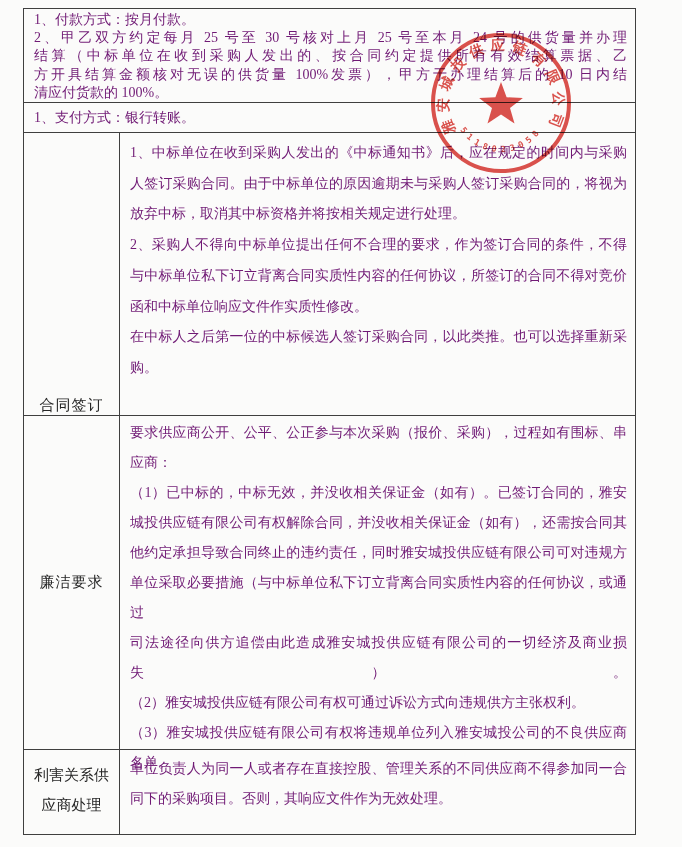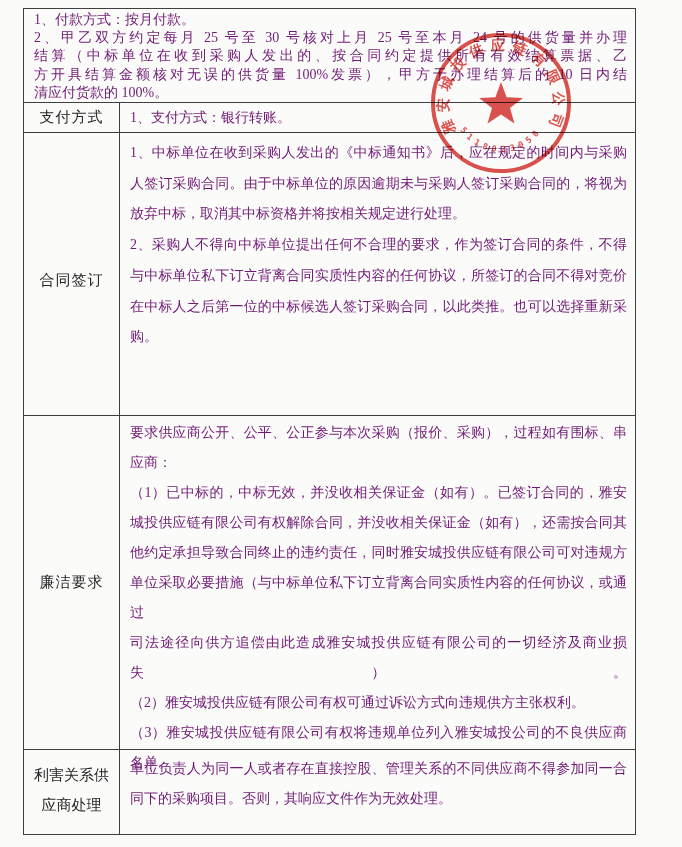--- a/index.html
+++ b/index.html
@@ -29,21 +29,21 @@
   .r4{height:334px;}
   .r5{height:84px;font-family:Liberation Mono, monospace;}
   .lab{
     width:96px;box-sizing:border-box;flex:none;
     border-right:1px solid #3f3f3f;
     display:flex;align-items:center;justify-content:center;
     text-align:center;
     font-size:15px;letter-spacing:1px;color:#262626;
   }
   .lab span{display:block;}
-  .r3 .lab{align-items:center;padding-top:13px;}
+  .r3 .lab{align-items:flex-end;padding-top:13px;}
   .r5 .lab span{letter-spacing:0;width:76px;line-height:30px;}
   .bod{
     flex:1;box-sizing:border-box;min-width:0;
     font-size:14px;color:#701a75;
   }
   .b1{padding:2px 8px 0 10px;line-height:18.2px;}
   .b2{padding:5px 8px 0 10px;line-height:19px;}
   .b3{padding:5px 8px 0 10px;line-height:30.7px;}
   .b4{padding:2px 8px 0 10px;line-height:30px;}
   .b5{padding:4px 8px 0 10px;line-height:30px;}
@@ -80,38 +80,36 @@
       <div class="bod b1">
         <div class="ln">1、付款方式：按月付款。</div>
         <div class="ln full">2、甲乙双方约定每月 25 号至 30 号核对上月 25 号至本月 24 号的供货量并办理</div>
         <div class="ln full">结算（中标单位在收到采购人发出的、按合同约定提供所有有效结算票据、乙</div>
         <div class="ln full">方开具结算金额核对无误的供货量 100%发票），甲方于办理结算后的 10 日内结</div>
         <div class="ln">清应付货款的 100%。</div>
       </div>
     </div>
 
     <div class="row div r2">
-      <div class="lab">
-        <span>支付方式</span>
-      </div>
       <div class="bod b2">
         <div class="ln">1、支付方式：银行转账。</div>
       </div>
     </div>
 
     <div class="row div r3">
       <div class="lab">
         <span>合同签订</span>
       </div>
       <div class="bod b3">
         <div class="ln full">1、中标单位在收到采购人发出的《中标通知书》后，应在规定的时间内与采购</div>
         <div class="ln full">人签订采购合同。由于中标单位的原因逾期未与采购人签订采购合同的，将视为</div>
         <div class="ln">放弃中标，取消其中标资格并将按相关规定进行处理。</div>
         <div class="ln full">2、采购人不得向中标单位提出任何不合理的要求，作为签订合同的条件，不得</div>
         <div class="ln full">与中标单位私下订立背离合同实质性内容的任何协议，所签订的合同不得对竞价</div>
+        <div class="ln">函和中标单位响应文件作实质性修改。</div>
         <div class="ln full">在中标人之后第一位的中标候选人签订采购合同，以此类推。也可以选择重新采</div>
         <div class="ln">购。</div>
       </div>
     </div>
 
     <div class="row div r4">
       <div class="lab">
         <span>廉洁要求</span>
       </div>
       <div class="bod b4">

